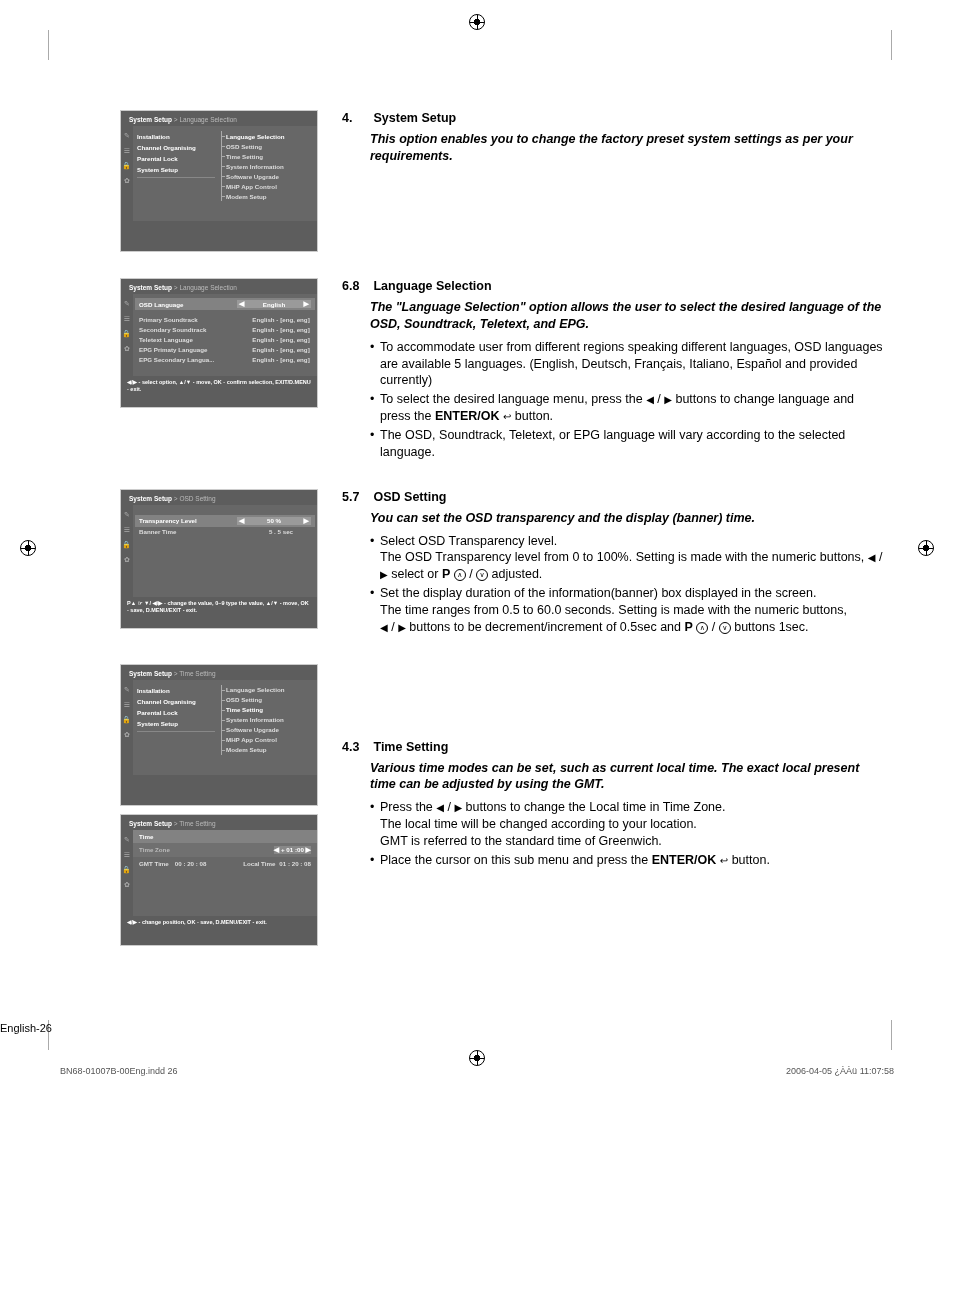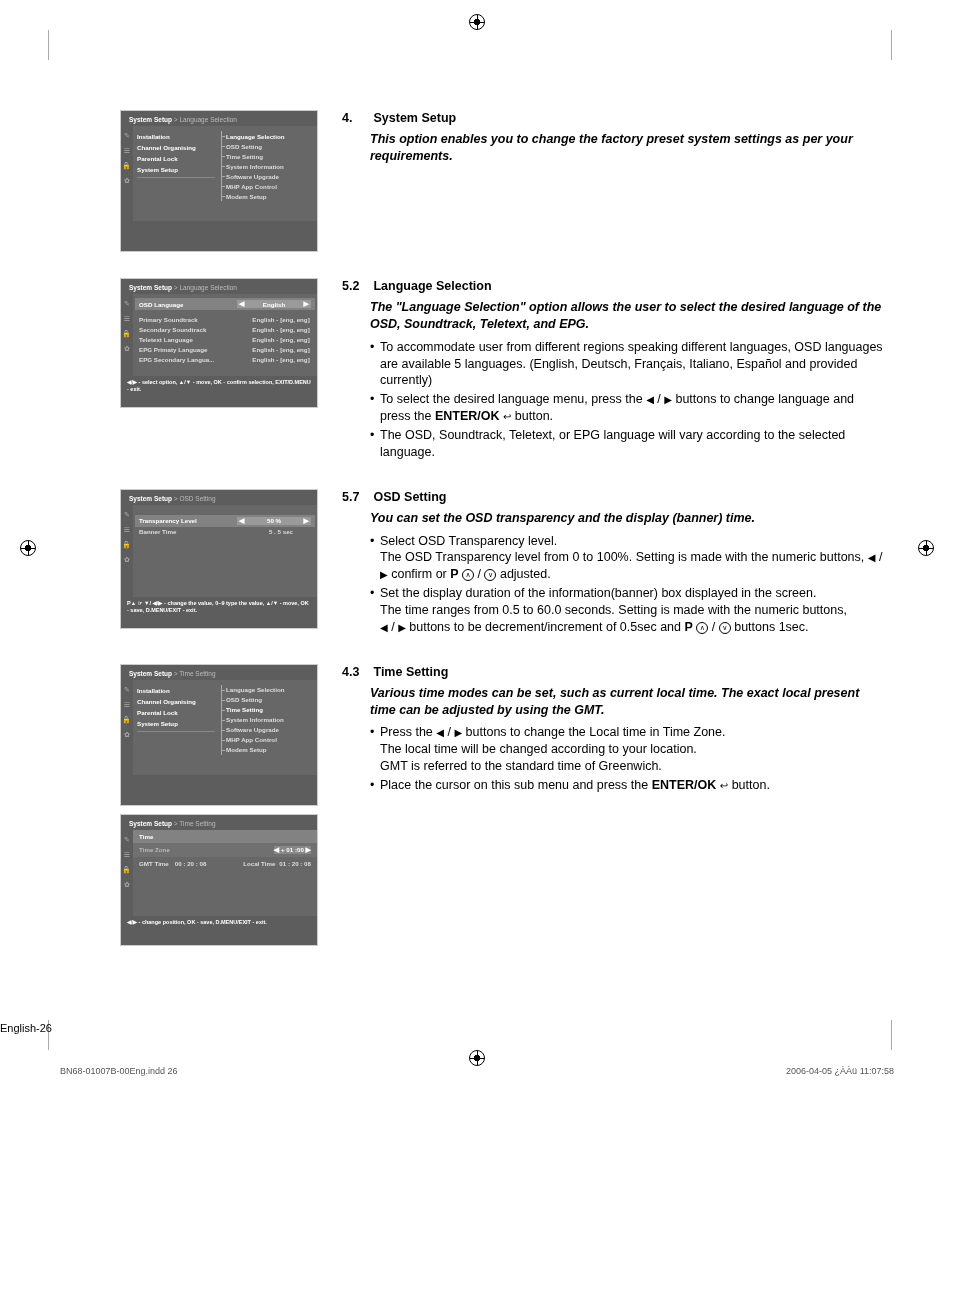--- a/index.html
+++ b/index.html
@@ -24,21 +24,21 @@
     right: 70px;
     top: 110px;
     bottom: 80px;
   }
 
   .section {
     display: flex;
     gap: 24px;
     margin-bottom: 26px;
   }
-  .section.tight { margin-bottom: 8px; }
+  .section.tight { margin-bottom: 8px; align-items: center; }
 
   .osd {
     width: 196px;
     flex-shrink: 0;
     background: #5d5d5d;
     border: 1px solid #ccc;
     color: #fff;
     font-size: 6.5px;
     position: relative;
   }
@@ -295,21 +295,21 @@
             <div class="osd-row">
                 <span class="lbl">EPG Secondary Langua...</span>
                 <span class="val">English - [eng, eng]</span>
               </div>
           </div>
         </div>
         <div class="osd-footer">◀/▶ - select option, ▲/▼ - move, OK - confirm selection, EXIT/D.MENU - exit.</div>
       </div>
       <div class="text-col">
         <div>
-          <span class="h-num">5.2</span>
+          <span class="h-num">6.8</span>
           <span class="h-title">Language Selection</span>
         </div>
         <span class="lead">The "Language Selection" option allows the user to select the desired language of the OSD, Soundtrack, Teletext, and EPG.</span>
         <ul class="bullets">
           <li>To accommodate user from different regions speaking different languages, OSD languages are available 5 languages. (English, Deutsch, Français, Italiano, Español and  provided currently)</li>
           <li>
             <span>To select the desired language menu, press the </span><span class="inline-icon">◀</span> / <span class="inline-icon">▶</span><span> buttons to change language and press the </span><b>ENTER/OK</b> <span class="inline-icon">↩</span><span> button.</span>
           </li>
           <li>The OSD, Soundtrack, Teletext, or EPG language will vary according to the selected language.</li>
         </ul>
@@ -350,21 +350,21 @@
       </div>
       <div class="text-col">
         <div>
           <span class="h-num">5.7</span>
           <span class="h-title">OSD Setting</span>
         </div>
         <span class="lead">You can set the OSD transparency and the display (banner) time.</span>
         <ul class="bullets">
           <li>
             <span>Select OSD Transparency level.</span><br>
-            <span>The OSD Transparency level from 0 to 100%. Setting is made with the numeric buttons, </span><span class="inline-icon">◀</span> / <span class="inline-icon">▶</span><span> confirm or </span><b>P</b> <span class="circ">∧</span> / <span class="circ">∨</span><span> adjusted.</span>
+            <span>The OSD Transparency level from 0 to 100%. Setting is made with the numeric buttons, </span><span class="inline-icon">◀</span> / <span class="inline-icon">▶</span><span> select or </span><b>P</b> <span class="circ">∧</span> / <span class="circ">∨</span><span> adjusted.</span>
           </li>
           <li>
             <span>Set the display duration of the information(banner) box displayed in the screen.</span><br>
             <span>The time ranges from 0.5 to 60.0 seconds. Setting is made with the numeric buttons,</span><br>
             <span class="inline-icon">◀</span> / <span class="inline-icon">▶</span><span> buttons to be decrement/increment of 0.5sec and </span><b>P</b> <span class="circ">∧</span> / <span class="circ">∨</span><span> buttons 1sec.</span>
           </li>
         </ul>
       </div>
     </div>
 

